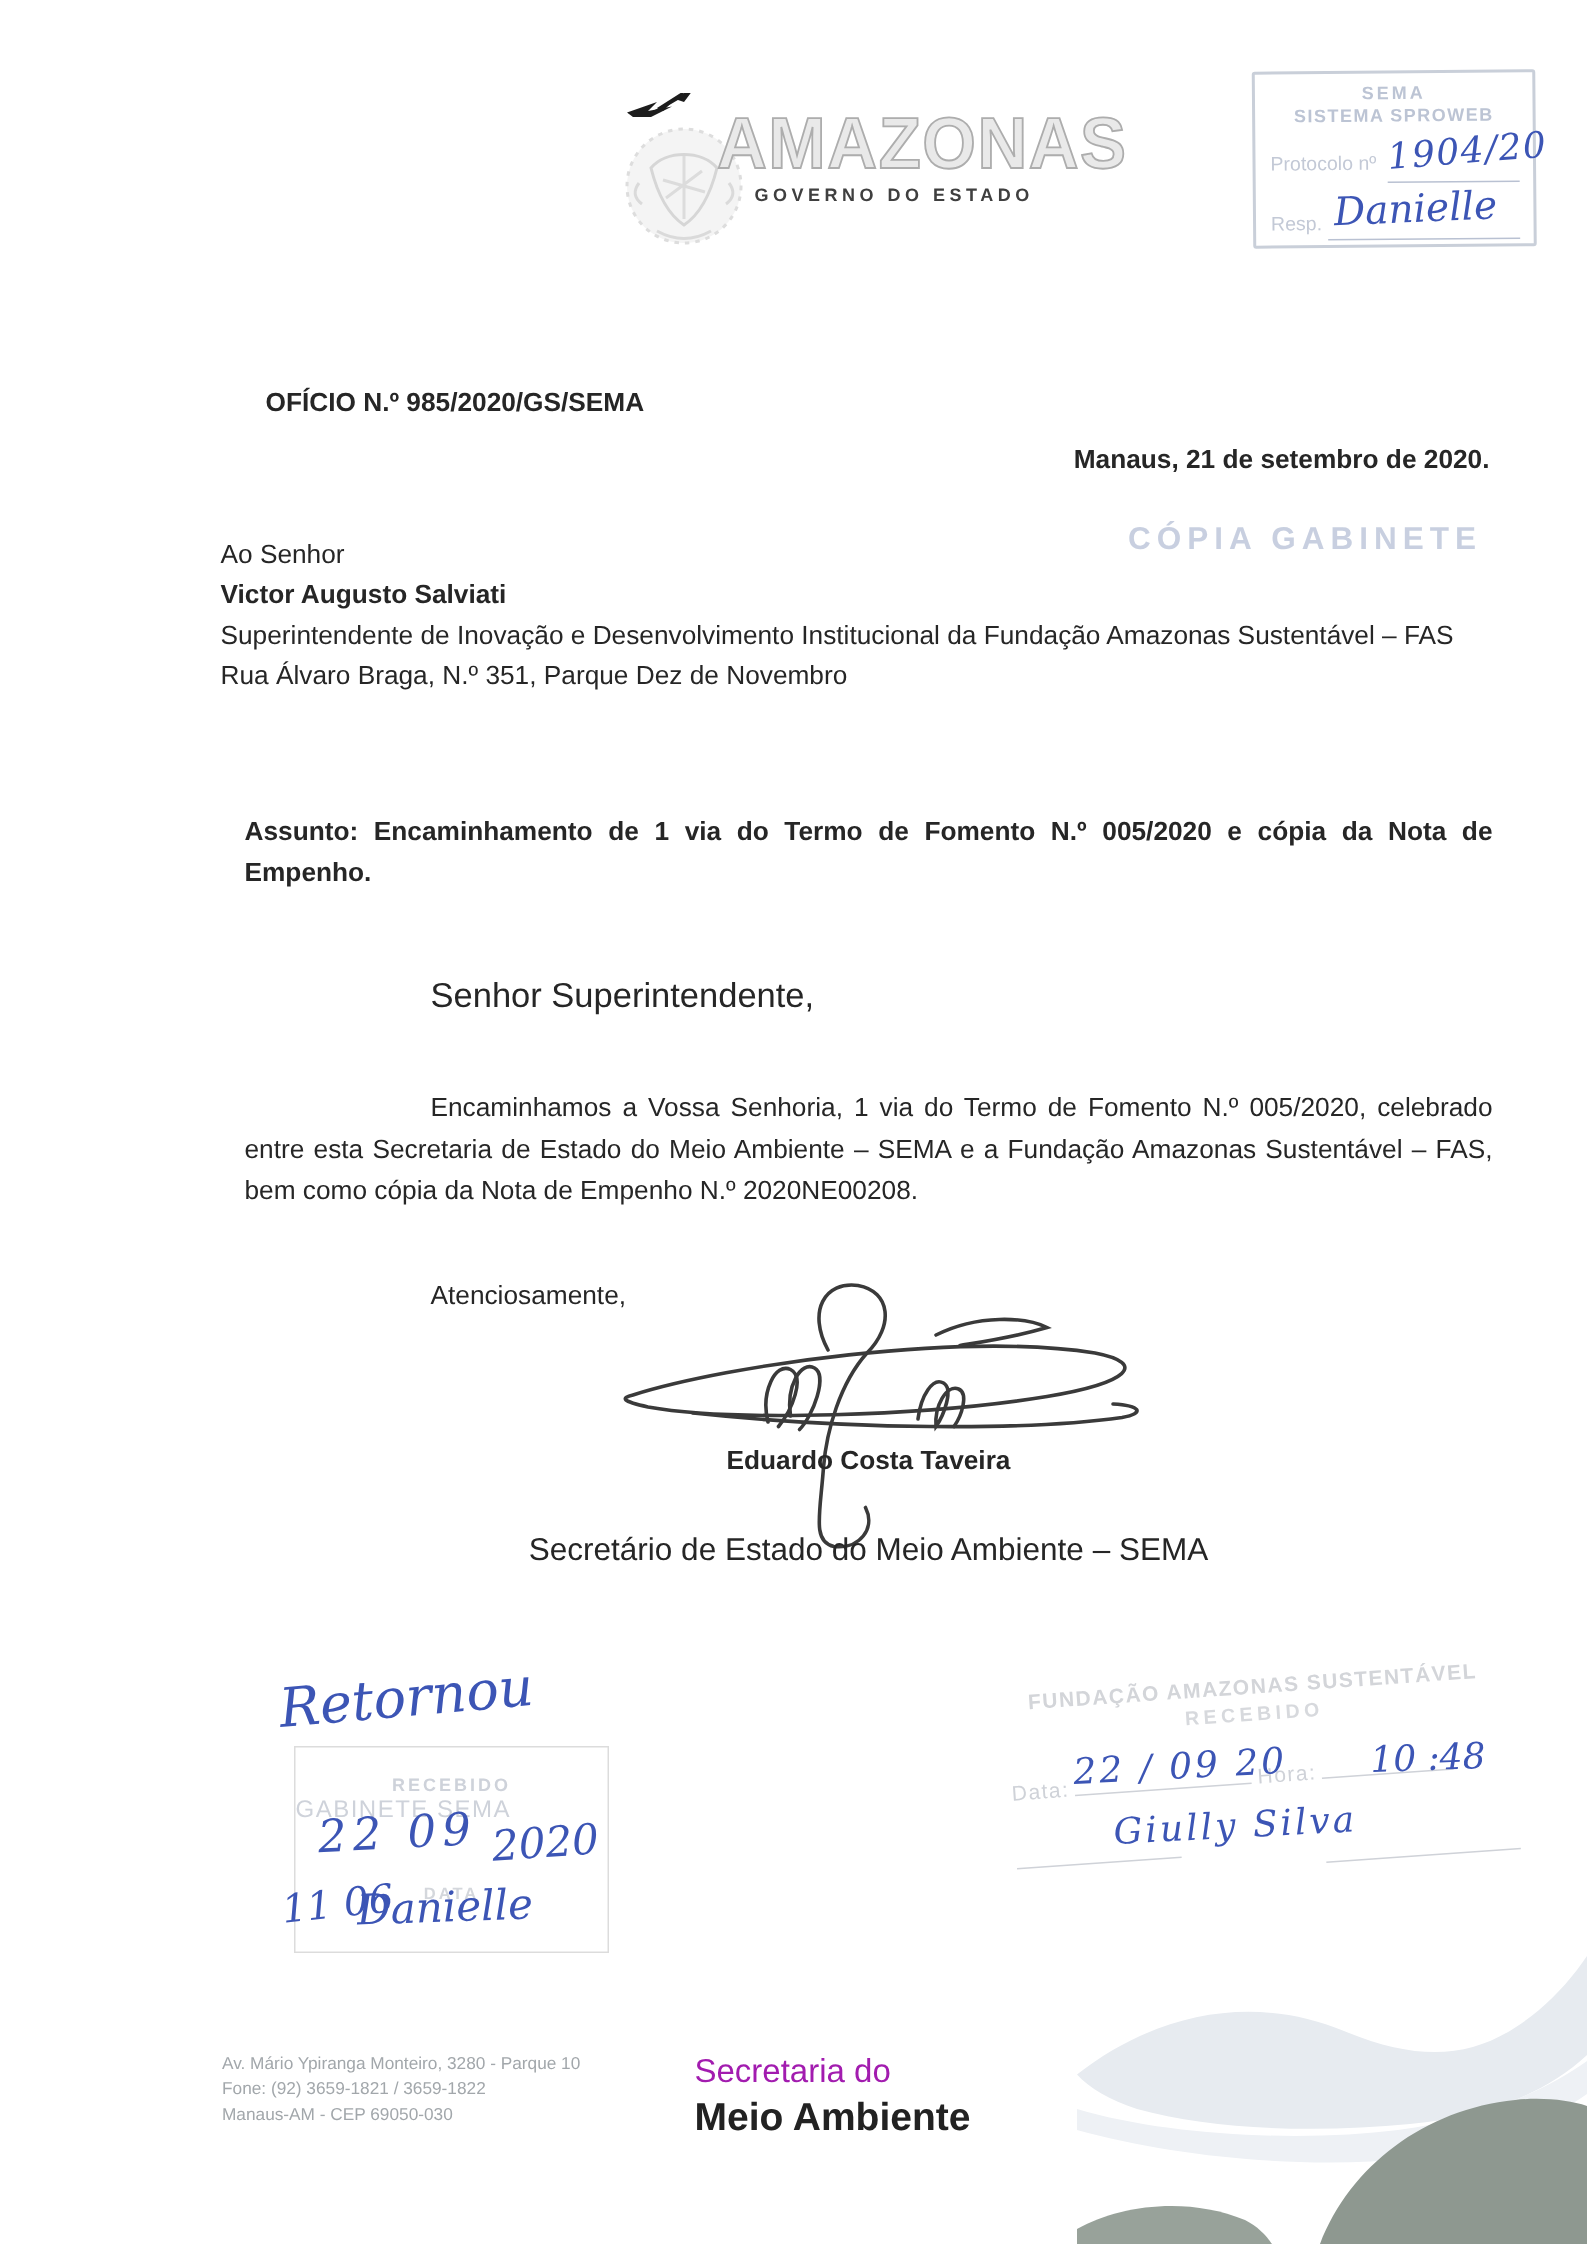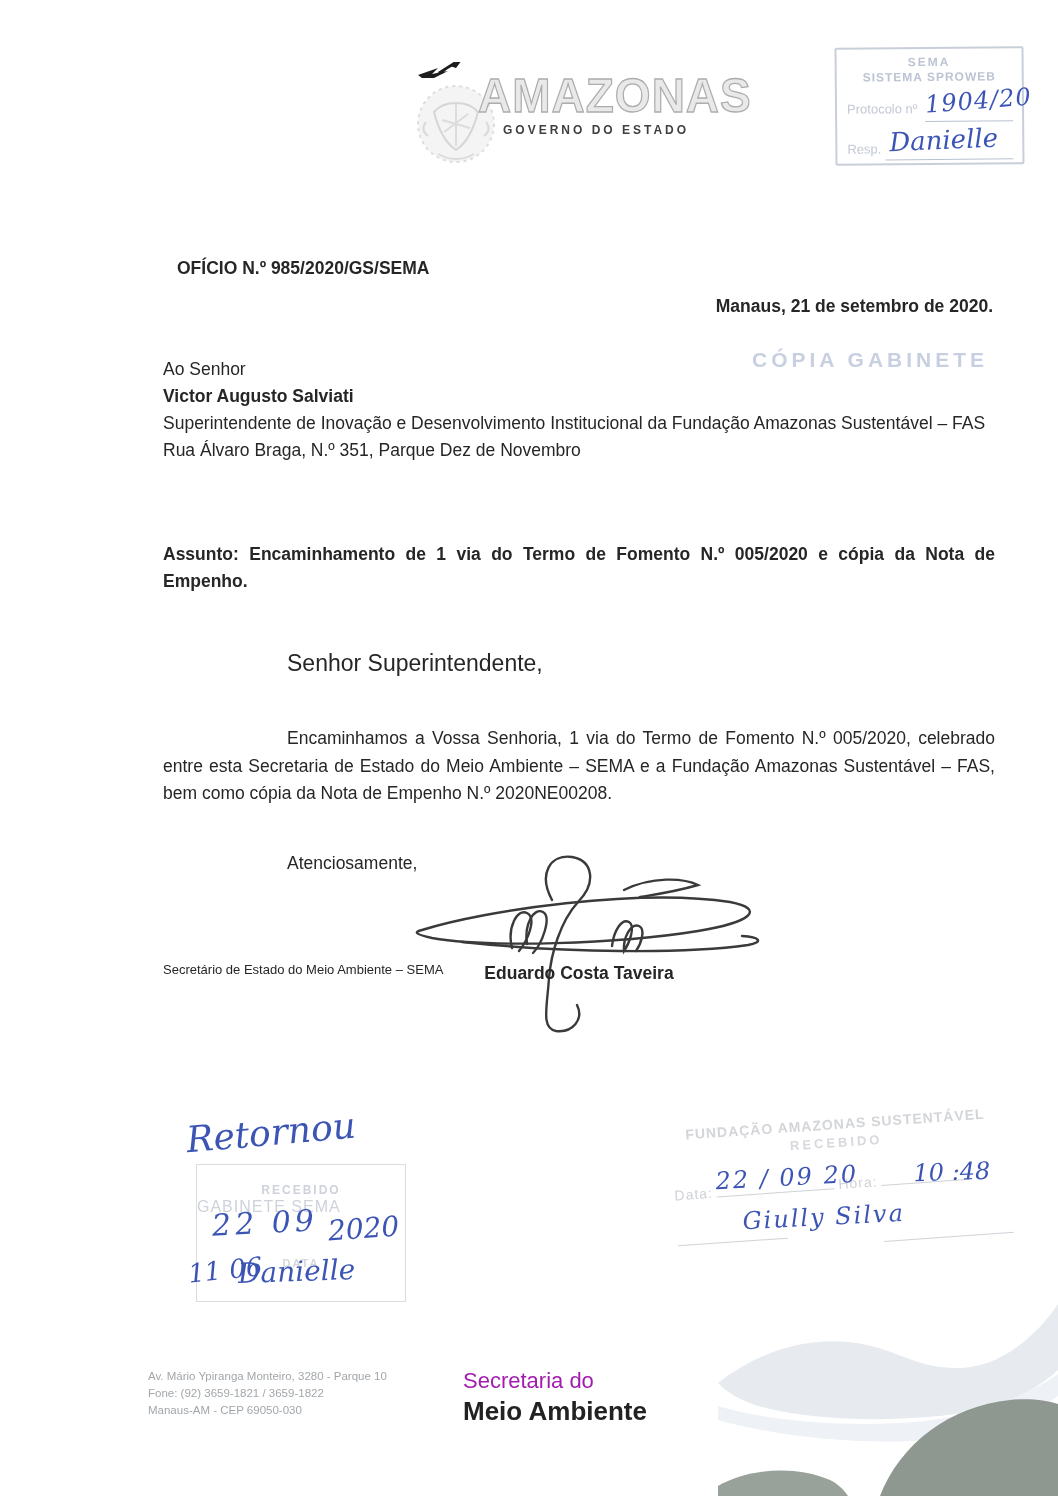--- a/index.html
+++ b/index.html
@@ -46,30 +46,30 @@
   .proto-num{left:88px;top:38px;font-size:24px;transform:rotate(-4deg);letter-spacing:1px;}
   .proto-name{left:52px;top:76px;font-size:26px;transform:rotate(-2deg);}
 
   
   .ref{left:177px;top:258px;font-size:17.5px;font-weight:bold;}
   .dateline{left:163px;top:296px;width:830px;text-align:right;font-size:17.5px;font-weight:bold;}
   .copia{
     left:752px;top:348px;font-size:21px;font-weight:bold;letter-spacing:4px;
     color:#b6c0d6;opacity:.75;filter:blur(.4px);
   }
-  .recipient{left:163px;top:356px;width:832px;font-size:17.5px;line-height:27px;}
+  .recipient{left:147px;top:356px;width:832px;font-size:17.5px;line-height:27px;}
   .recipient .name{font-weight:bold;}
   .recipient .title{text-align:justify;}
   .subject{left:163px;top:541px;width:832px;font-size:17.5px;font-weight:bold;line-height:27px;text-align:justify;}
   .greeting{left:287px;top:650px;font-size:23px;}
   .bodytext{left:163px;top:725px;width:832px;font-size:17.5px;line-height:27.5px;text-align:justify;text-indent:124px;}
   .closing{left:287px;top:853px;font-size:17.5px;}
   .sig-svg{left:400px;top:852px;}
   .signer-name{left:163px;top:963px;width:832px;text-align:center;font-size:17.5px;font-weight:bold;}
-  .signer-title{left:163px;top:962px;width:832px;font-size:13px;}
+  .signer-title{left:163px;top:1022px;width:832px;text-align:center;font-size:21px;}
 
   
   .ret-box{left:196px;top:1164px;width:208px;height:136px;border:1.5px solid #dcdcdc;}
   .ret-faint1{left:0;right:0;top:18px;text-align:center;font-size:12px;font-weight:bold;letter-spacing:2px;color:#ced2da;}
   .ret-faint2{left:0;right:0;top:33px;text-align:left;font-size:16px;font-weight:normal;letter-spacing:1px;color:#ced2da;}
   .ret-data{left:0;right:0;top:92px;text-align:center;font-size:11px;font-weight:bold;letter-spacing:2px;color:#d4d7dc;}
   .ret-word{left:186px;top:1112px;font-size:36px;transform:rotate(-5deg);}
   .ret-date{left:212px;top:1205px;font-size:30px;transform:rotate(-3deg);letter-spacing:4px;}
   .ret-year{left:328px;top:1212px;font-size:28px;transform:rotate(-4deg);}
   .ret-time{left:188px;top:1255px;font-size:26px;transform:rotate(-6deg);}

